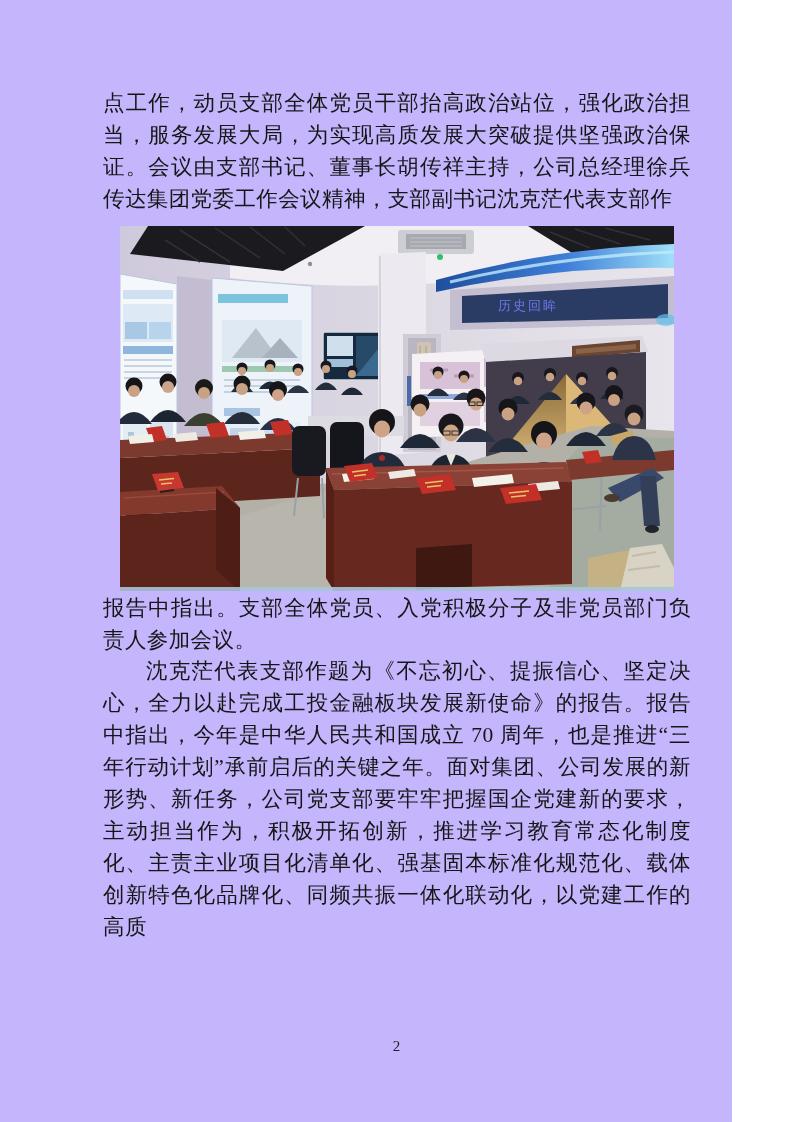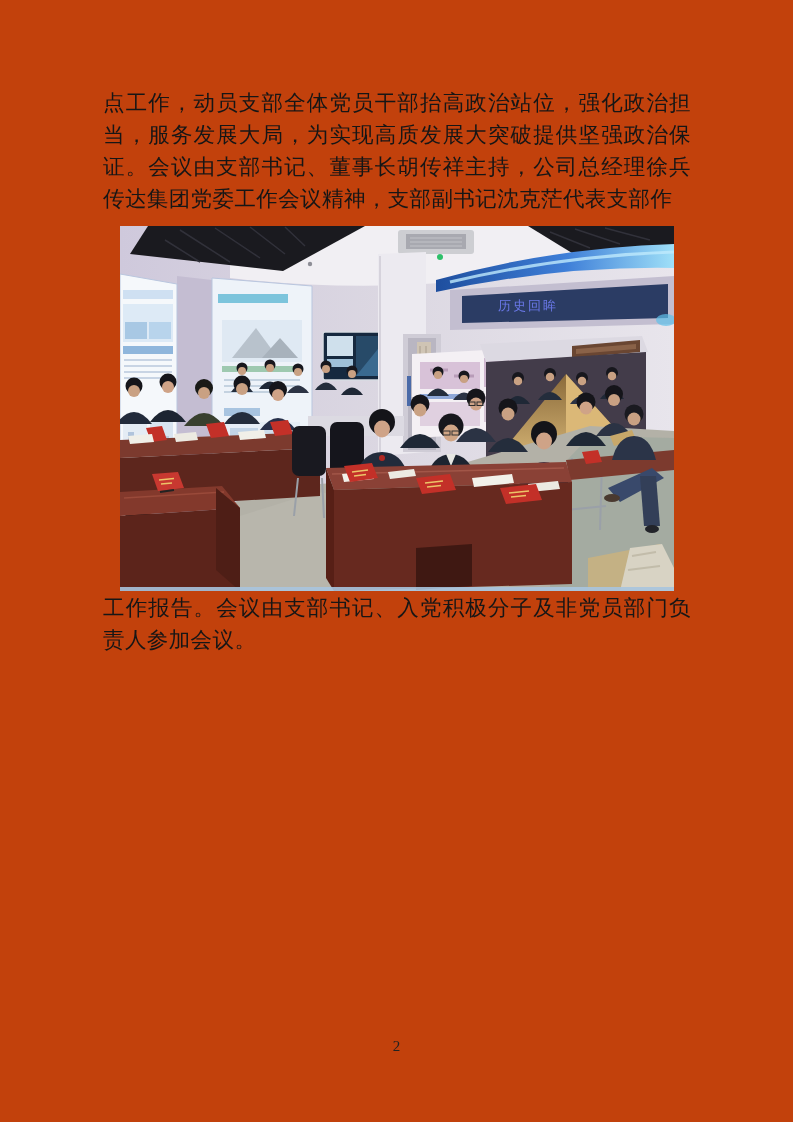--- a/index.html
+++ b/index.html
@@ -1,19 +1,19 @@
 <!DOCTYPE html>
 <html><head>
 <meta charset="utf-8">
 <style>
   html,body{margin:0;padding:0;background:#ffffff;}
   .page{
     position:relative;
-    width:793px;height:1122px;
-    background:#c2410c;
+    width:732px;height:1122px;
+    background:#c4b5fd;
     overflow:hidden;
     font-family:"Liberation Serif","DejaVu Serif",serif;
   }
   .content{
     position:absolute;left:103px;top:88px;width:588px;
     color:#161616;
     font-size:21.5px;
     line-height:31.9px;
     text-align:justify;
     text-justify:inter-ideograph;
@@ -356,17 +356,18 @@
           <polygon points="96,262 120,282 120,365 96,344" fill="#4e1e16"></polygon>
           <polygon points="32,248 58,246 64,262 38,265" fill="#c83830"></polygon>
           <path d="M39,254 l15,-1.5 M41,258 l11,-1" stroke="#ecc468" stroke-width="1.3"></path>
           <path d="M40,266 l14,-2" stroke="#222" stroke-width="2"></path>
         </g>
 
         <rect x="0" y="361" width="554" height="4" fill="#a8c4de" opacity="0.9"></rect>
       </svg>
     </figure>
 
-    <p>工作报告。会议由支部书记、入党积极分子及非党员部门负责人参加会议。</p>
+    <p>报告中指出。支部全体党员、入党积极分子及非党员部门负责人参加会议。</p>
+    <p class="indent">沈克茫代表支部作题为《不忘初心、提振信心、坚定决心，全力以赴完成工投金融板块发展新使命》的报告。报告中指出，今年是中华人民共和国成立 70 周年，也是推进“三年行动计划”承前启后的关键之年。面对集团、公司发展的新形势、新任务，公司党支部要牢牢把握国企党建新的要求，主动担当作为，积极开拓创新，推进学习教育常态化制度化、主责主业项目化清单化、强基固本标准化规范化、载体创新特色化品牌化、同频共振一体化联动化，以党建工作的高质</p>
   </div>
 
   <div class="page-number">2</div>
 </div>
 
 </body></html>

